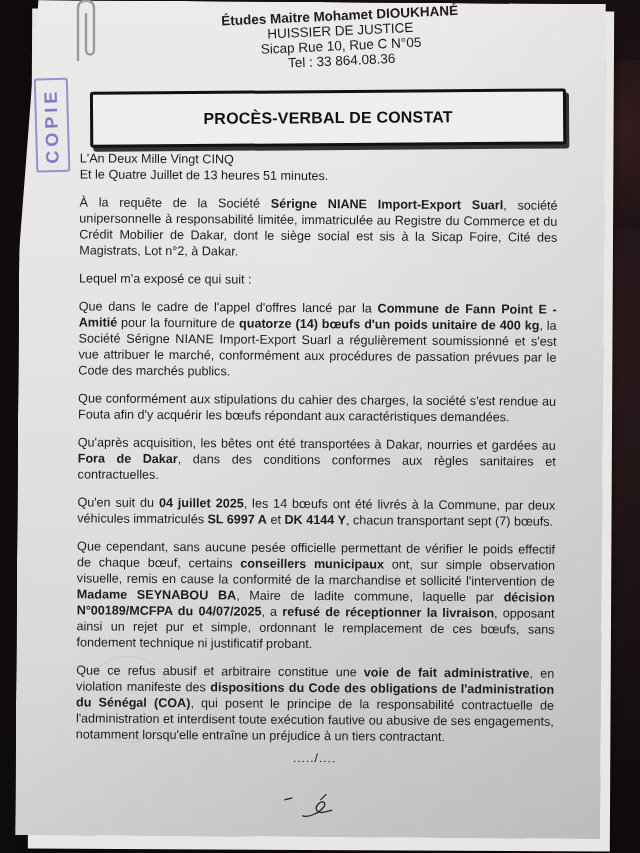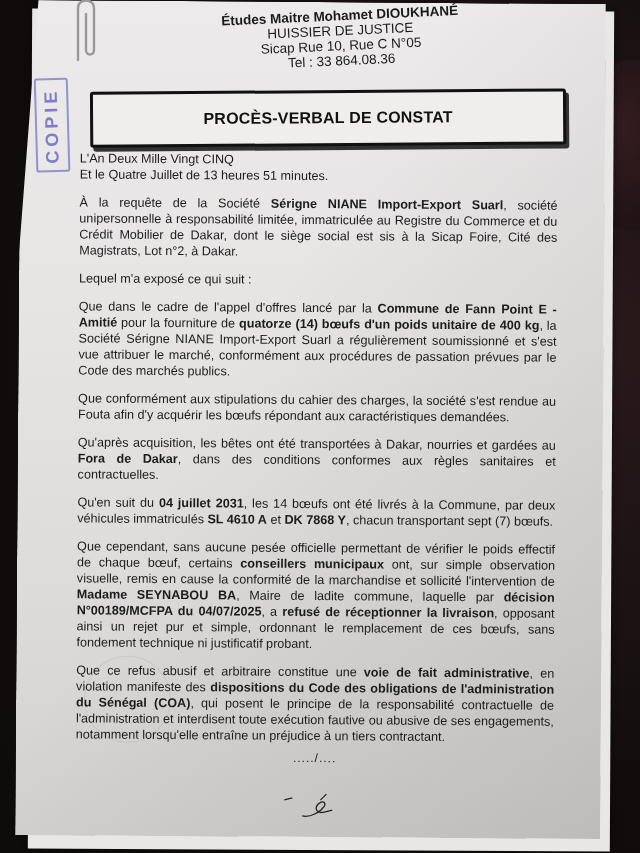--- a/index.html
+++ b/index.html
@@ -204,21 +204,21 @@
 
       <p>
         <span>Que conformément aux stipulations du cahier des charges, la société s'est rendue au Fouta afin d'y acquérir les bœufs répondant aux caractéristiques demandées.</span>
       </p>
 
       <p>
         <span>Qu'après acquisition, les bêtes ont été transportées à Dakar, nourries et gardées au </span><b>Fora de Dakar</b><span>, dans des conditions conformes aux règles sanitaires et contractuelles.</span>
       </p>
 
       <p>
-        <span>Qu'en suit du </span><b>04 juillet 2031</b><span>, les 14 bœufs ont été livrés à la Commune, par deux véhicules immatriculés </span><b>SL 4610 A</b><span> et </span><b>DK 7868 Y</b><span>, chacun transportant sept (7) bœufs.</span>
+        <span>Qu'en suit du </span><b>04 juillet 2025</b><span>, les 14 bœufs ont été livrés à la Commune, par deux véhicules immatriculés </span><b>SL 6997 A</b><span> et </span><b>DK 4144 Y</b><span>, chacun transportant sept (7) bœufs.</span>
       </p>
 
       <p>
         <span>Que cependant, sans aucune pesée officielle permettant de vérifier le poids effectif de chaque bœuf, certains </span><b>conseillers municipaux</b><span> ont, sur simple observation visuelle, remis en cause la conformité de la marchandise et sollicité l'intervention de </span><b>Madame SEYNABOU BA</b><span>, Maire de ladite commune, laquelle par </span><b>décision N°00189/MCFPA du 04/07/2025</b><span>, a </span><b>refusé de réceptionner la livraison</b><span>, opposant ainsi un rejet pur et simple, ordonnant le remplacement de ces bœufs, sans fondement technique ni justificatif probant.</span>
       </p>
 
       <p>
         <span>Que ce refus abusif et arbitraire constitue une </span><b>voie de fait administrative</b><span>, en violation manifeste des </span><b>dispositions du Code des obligations de l'administration du Sénégal (COA)</b><span>, qui posent le principe de la responsabilité contractuelle de l'administration et interdisent toute exécution fautive ou abusive de ses engagements, notamment lorsqu'elle entraîne un préjudice à un tiers contractant.</span>
       </p>
 

